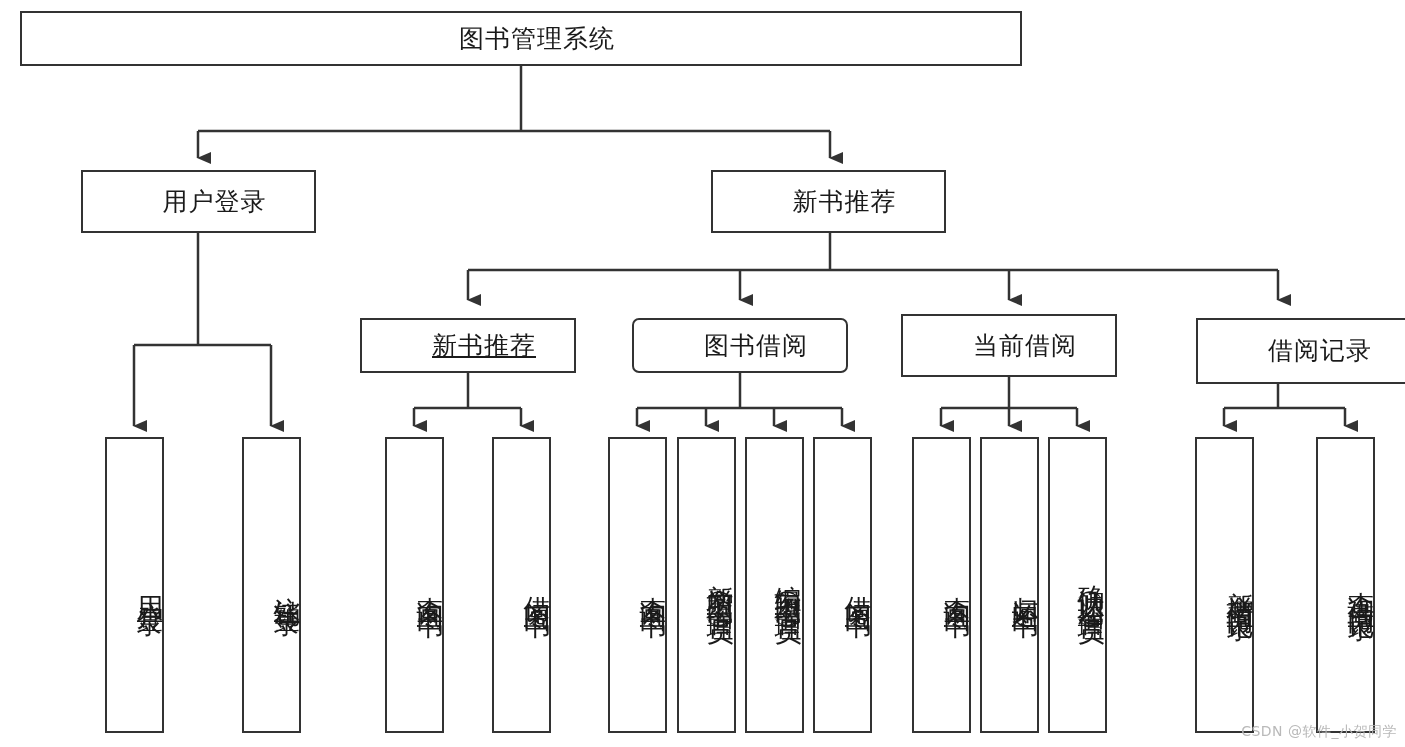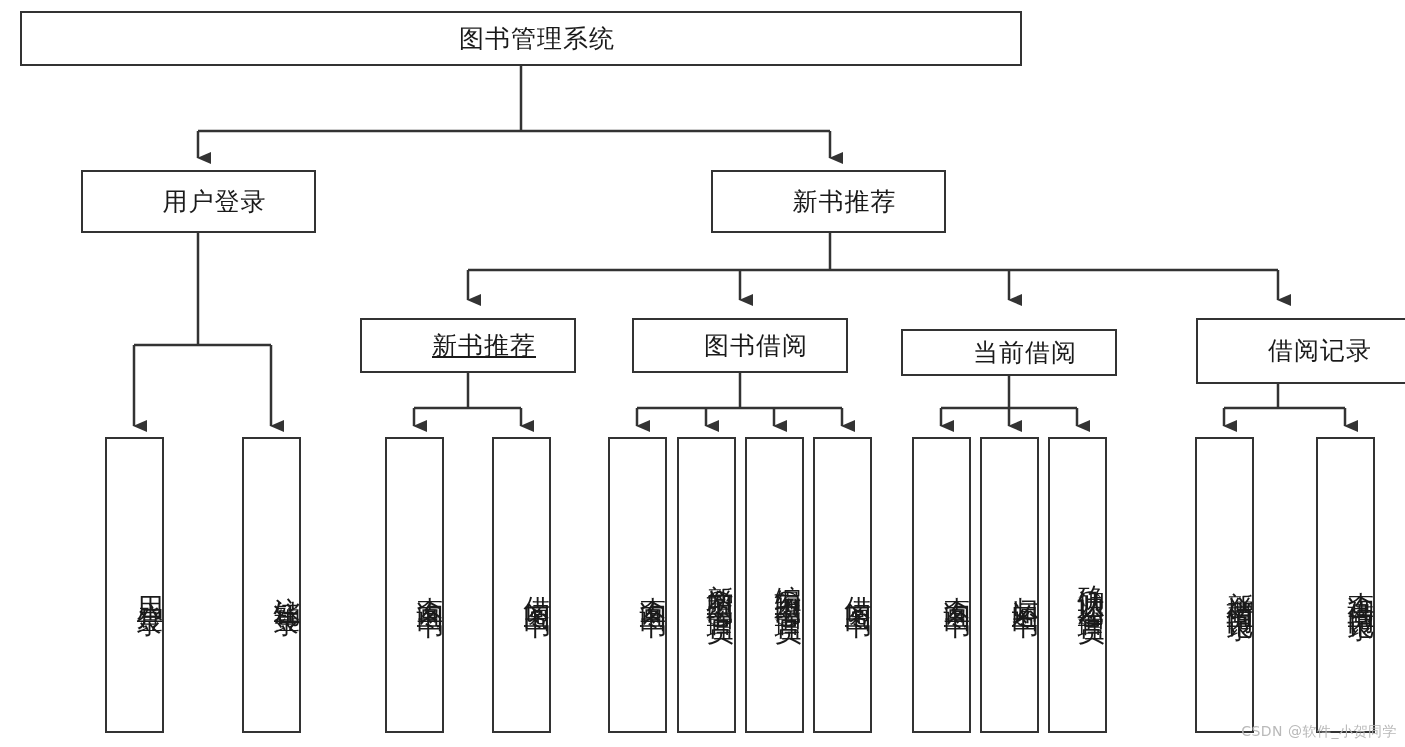--- a/index.html
+++ b/index.html
@@ -122,22 +122,22 @@
       <path d="M 1345 408 L 1345 426" marker-end="url(#arrow)"></path>
     </g>
   </svg>
 
   <div class="node horiz" style="left:20px; top:11px; width:1002px; height:55px;">图书管理系统</div>
 
   <div class="node horiz" style="left:81px; top:170px; width:235px; height:63px;">用户登录</div>
   <div class="node horiz" style="left:711px; top:170px; width:235px; height:63px;">新书推荐</div>
 
   <div class="node horiz" style="left:360px; top:318px; width:216px; height:55px;text-decoration:underline;">新书推荐</div>
-  <div class="node horiz" style="left:632px; top:318px; width:216px; height:55px;">图书借阅</div>
-  <div class="node horiz" style="left:901px; top:329px; width:216px; height:47px;">当前借阅</div>
+  <div class="node horiz" style="left:632px; top:318px; width:216px; height:55px;border-radius:7px;">图书借阅</div>
+  <div class="node horiz" style="left:901px; top:314px; width:216px; height:63px;">当前借阅</div>
   <div class="node horiz" style="left:1196px; top:318px; width:216px; height:66px;">借阅记录</div>
 
   <div class="node vert centerv" style="left:105px; top:437px; width:59px; height:296px;">用户登录</div>
   <div class="node vert centerv" style="left:242px; top:437px; width:59px; height:296px;">注销登录</div>
 
   <div class="node vert centerv" style="left:385px; top:437px; width:59px; height:296px;">查询图书</div>
   <div class="node vert centerv" style="left:492px; top:437px; width:59px; height:296px;">借阅图书</div>
 
   <div class="node vert centerv" style="left:608px; top:437px; width:59px; height:296px;">查询图书</div>
   <div class="node vert" style="left:677px; top:437px; width:59px; height:296px;">新增图书（管理员）</div>

